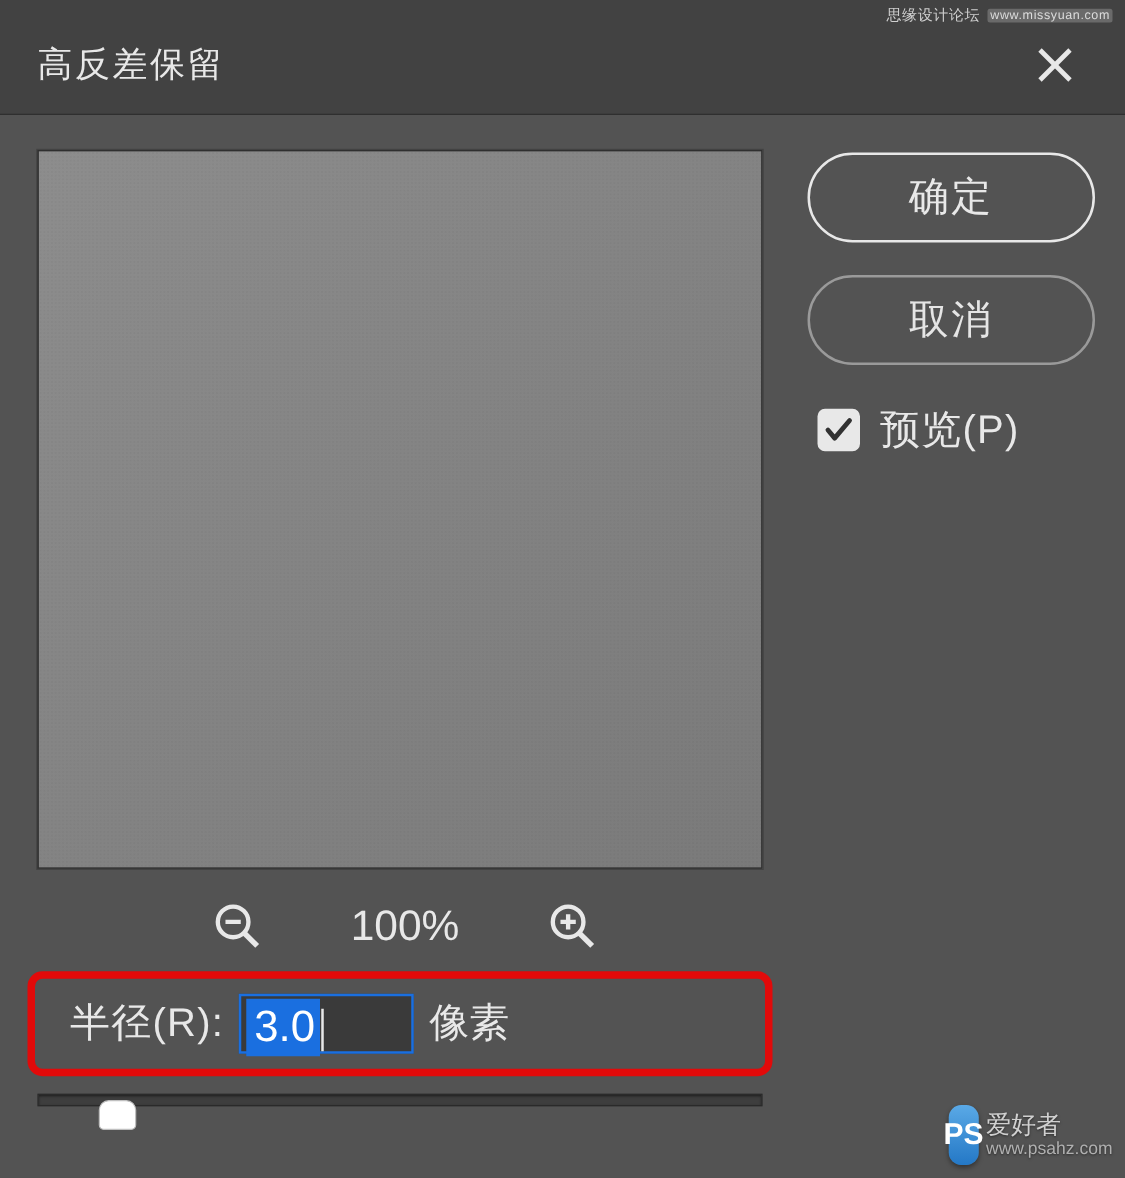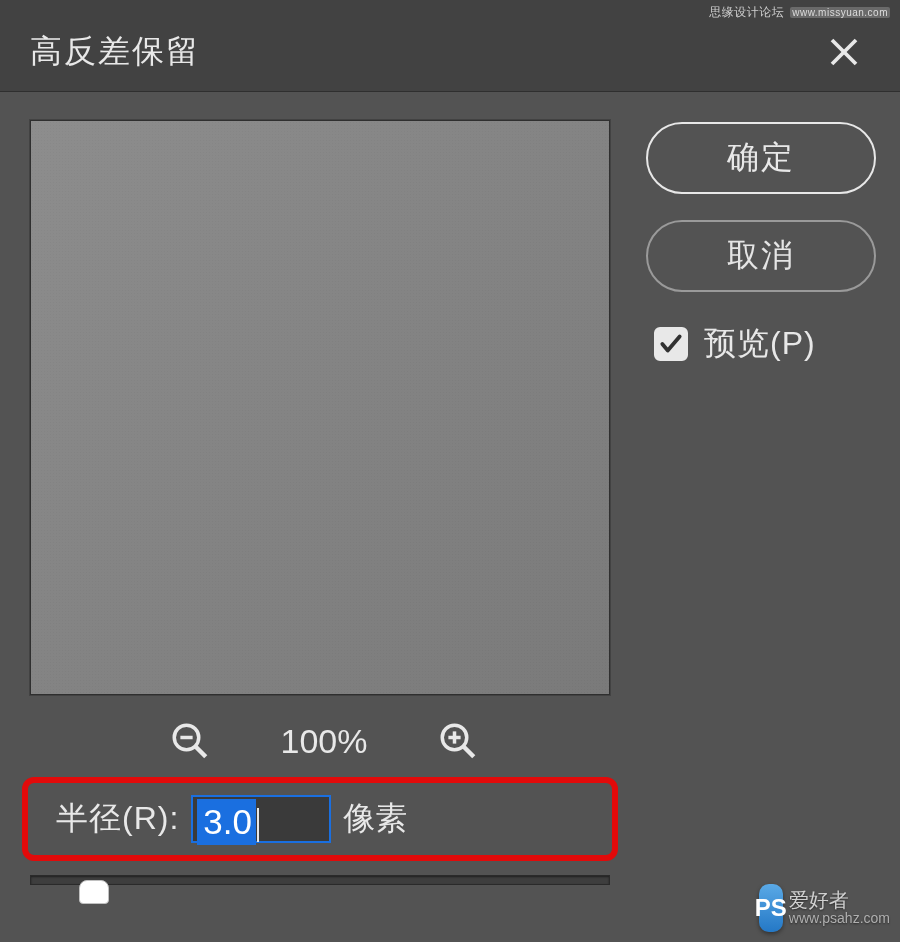--- a/index.html
+++ b/index.html
@@ -18,21 +18,21 @@
   .titlebar {
     display: flex;
     align-items: center;
     justify-content: space-between;
     padding: 22px 30px 10px 30px;
     background: #424242;
     height: 92px;
     border-bottom: 1px solid #2f2f2f;
   }
   .title {
-    font-size: 32px;
+    font-size: 28px;
     color: #e8e8e8;
     letter-spacing: 2px;
   }
   .close-btn {
     width: 52px;
     height: 52px;
     display: flex;
     align-items: center;
     justify-content: center;
     cursor: pointer;

